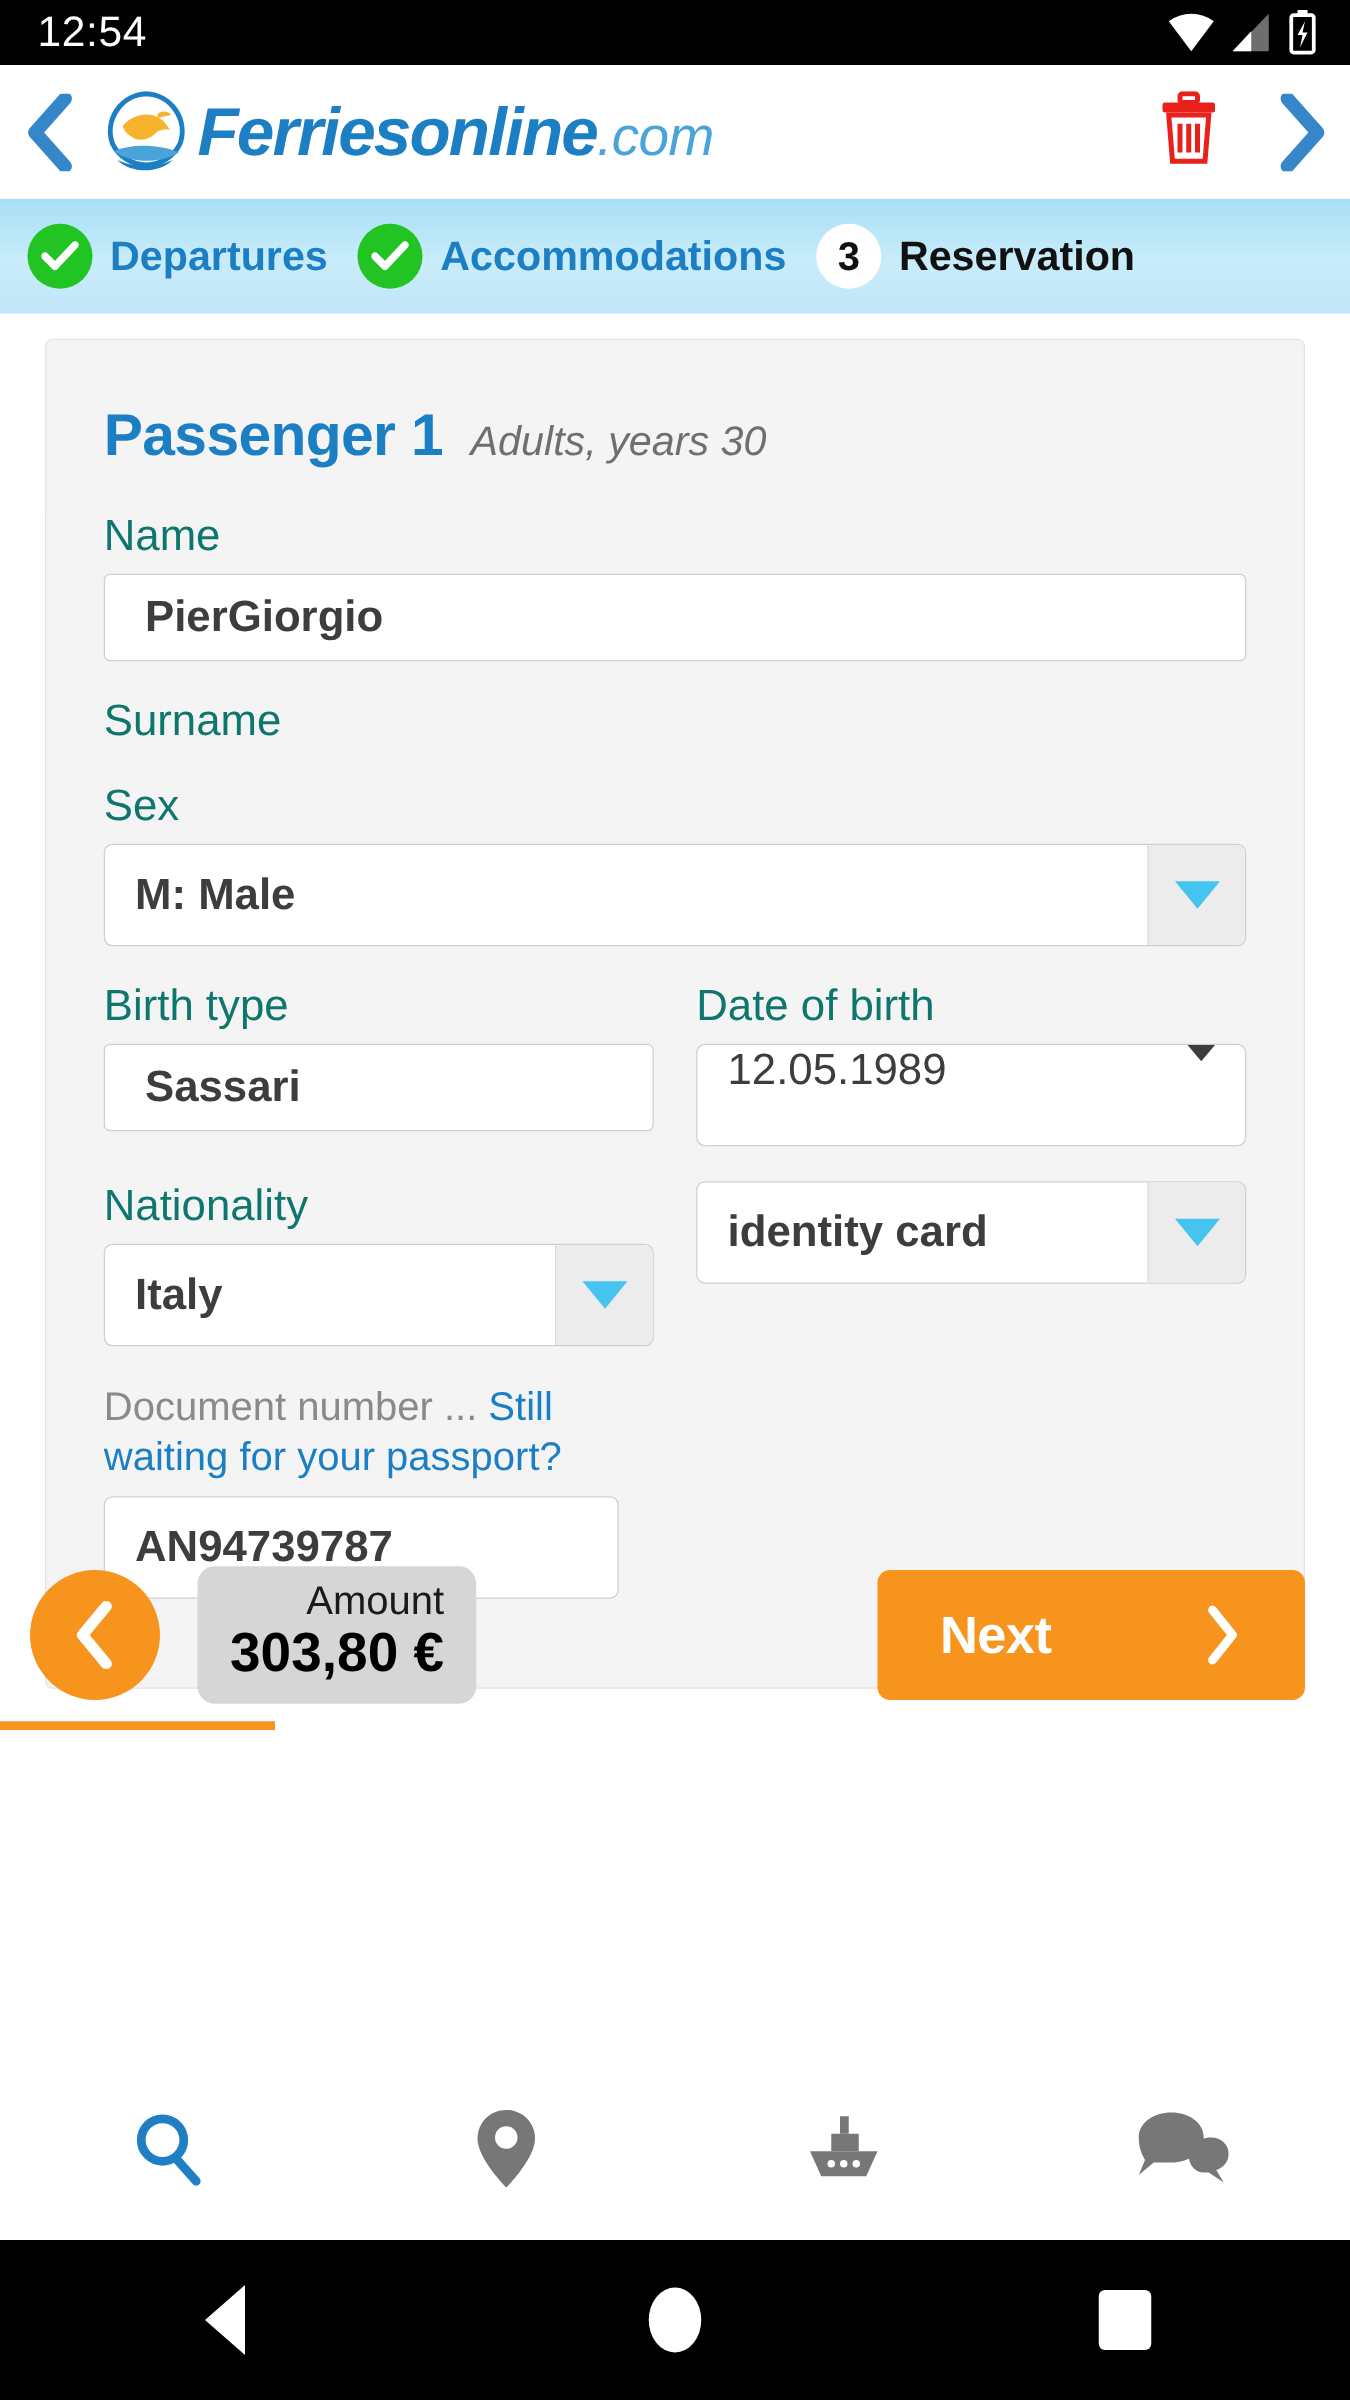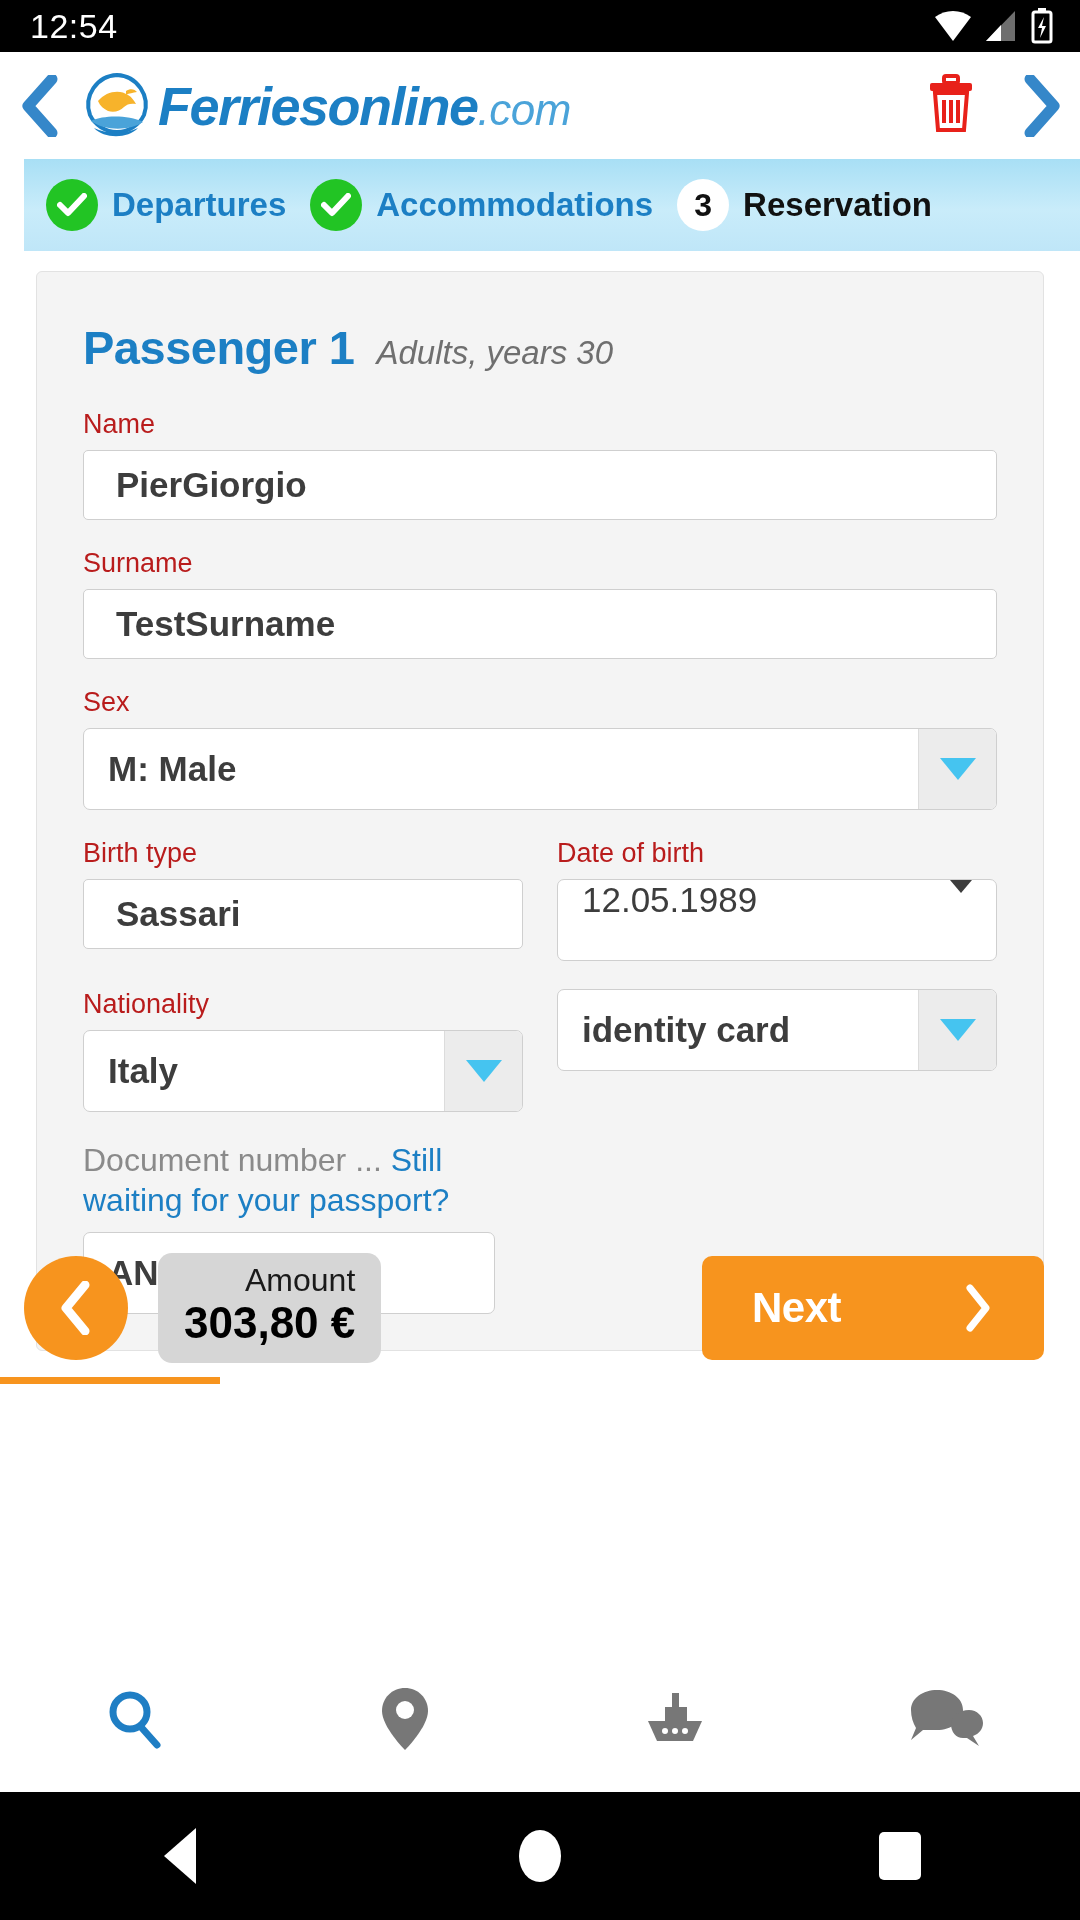--- a/index.html
+++ b/index.html
@@ -99,21 +99,20 @@
 
   
   .step-bar {
     height: 92px;
     background: linear-gradient(to bottom, #a8dff5 0%, #c9ecfa 55%, #bfe6f8 100%);
     display: flex;
     align-items: center;
     padding: 16px 22px;
     gap: 0;
     flex: 0 0 auto;
-    margin-left: 24px;
   }
   .step {
     display: flex;
     align-items: center;
     gap: 14px;
     padding-right: 24px;
   }
   .step-circle {
     width: 52px;
     height: 52px;
@@ -166,22 +165,22 @@
     letter-spacing: -0.5px;
   }
   .pass-sub {
     font-size: 33px;
     font-style: italic;
     color: #6f6f6f;
   }
 
   .field { margin-bottom: 28px; }
   .field-label {
-    font-size: 27px;
-    color: #b91c1c;
+    font-size: 35px;
+    color: #0f766e;
     margin-bottom: 10px;
     display: block;
     font-weight: 400;
   }
   .input-box {
     background: #ffffff;
     border: 1px solid #cfcfcf;
     border-radius: 5px;
     height: 70px;
     display: flex;
@@ -496,21 +495,20 @@
         <div class="pass-sub">Adults, years 30</div>
       </div>
 
       <div class="field">
         <span class="field-label">Name</span>
         <div class="input-box">PierGiorgio</div>
       </div>
 
       <div class="field">
         <span class="field-label">Surname</span>
-        <div class="input-box">TestSurname</div>
       </div>
 
       <div class="field">
         <span class="field-label">Sex</span>
         <div class="select-box">
           <div class="select-value">M: Male</div>
           <div class="select-arrow">
             <div class="tri-down"></div>
           </div>
         </div>

